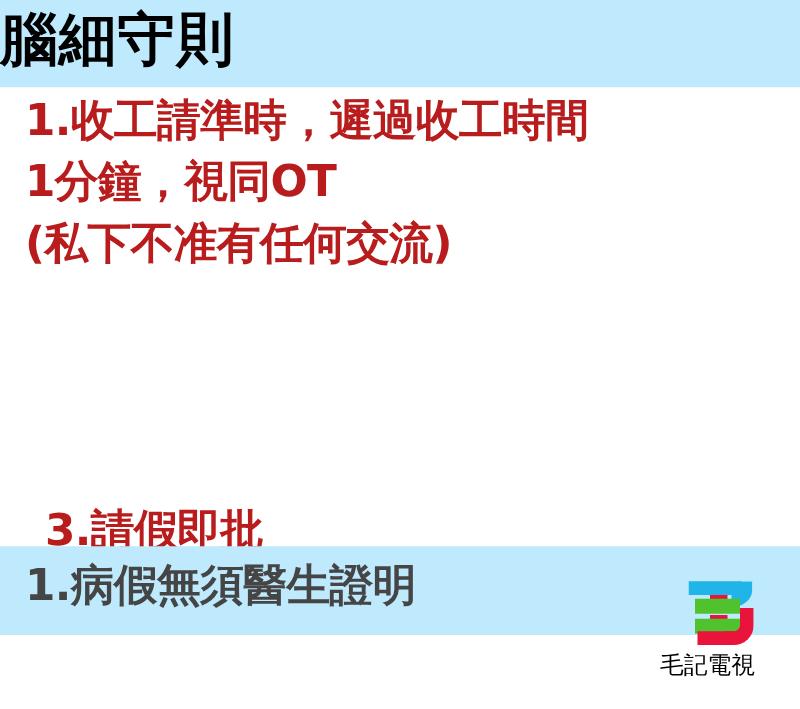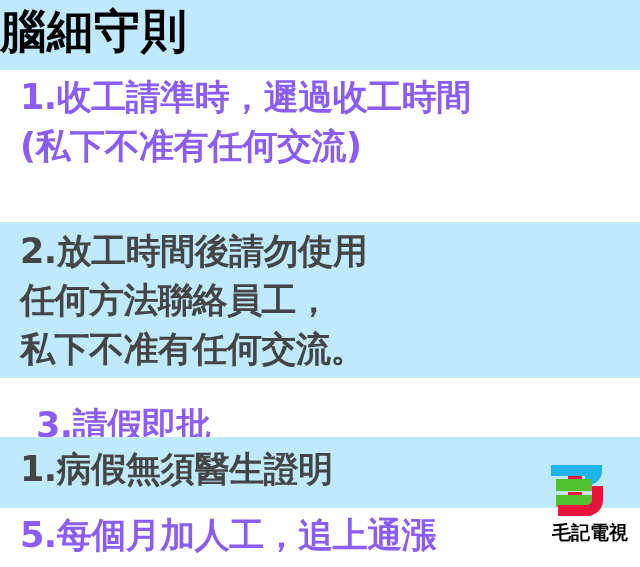--- a/index.html
+++ b/index.html
@@ -59,21 +59,21 @@
     padding-left: 20px;
     padding-right: 8px;
   }
   .rule-line {
     font-weight: bold;
     font-size: 35px;
     line-height: 49px;
     white-space: nowrap;
     letter-spacing: -0.5px;
   }
-  .navy  .rule-line { color: #8b5cf6; }
+  .navy  .rule-line { color: #b91c1c; }
   .gray  .rule-line { color: #454545; }
 
   #rule-1 { top: 70px;  height: 152px; }
   #rule-2 { top: 222px; height: 156px; }
   #rule-3 { top: 398px; height: 73px; margin-left: 16px;  }
   #rule-4 { top: 437px; height: 71px;  }
   #rule-5 { top: 508px; height: 59px;  }
 
   #rule-1 .rule-line:nth-child(1) { padding-top: 3px; }
   #rule-2 .rule-line:nth-child(1) { padding-top: 5px; }
@@ -90,23 +90,23 @@
     height: 96px;
   }
   #logo-mark {
     position: relative;
     width: 62px;
     height: 56px;
     margin: 0 auto;
   }
   #logo-caption {
     margin-top: 3px;
-    text-align: right;
+    text-align: left;
     color: #000000;
-    font-weight: bold;
+    font-weight: normal;
     font-size: 19px;
     line-height: 22px;
     white-space: nowrap;
     letter-spacing: 0px;
   }
 
   
   .lm { position: absolute; }
   #lm-cyan-bar {
     left: 4px; top: 3px;
@@ -159,40 +159,33 @@
 <body>
 
 <div id="poster">
 
   <div class="band band-blue" id="title-band">
     <div class="poster-title">腦細守則</div>
   </div>
 
   <div class="band band-white rule navy" id="rule-1">
     <div class="rule-line">1.收工請準時，遲過收工時間</div>
+    <div class="rule-line">1分鐘，視同OT</div>
     <div class="rule-line">(私下不准有任何交流)</div>
   </div>
 
-  <div class="band band-blue rule gray" id="rule-2">
-    <div class="rule-line">2.放工時間後請勿使用</div>
-    <div class="rule-line">任何方法聯絡員工，</div>
-    <div class="rule-line">私下不准有任何交流。</div>
-  </div>
 
   <div class="band band-white rule navy" id="rule-3">
     <div class="rule-line">3.請假即批</div>
   </div>
 
   <div class="band band-blue rule gray" id="rule-4">
     <div class="rule-line">1.病假無須醫生證明</div>
   </div>
 
-  <div class="band band-white rule navy" id="rule-5">
-    <div class="rule-line">5.每個月加人工，追上通漲</div>
-  </div>
 
   <div id="logo">
     <div id="logo-mark">
       <div class="lm" id="lm-cyan-bar"></div>
       <div class="lm" id="lm-cyan-hook"></div>
       <div class="lm" id="lm-red-dash-1"></div>
       <div class="lm" id="lm-green-1"></div>
       <div class="lm" id="lm-red-dash-2"></div>
       <div class="lm" id="lm-green-2"></div>
       <div class="lm" id="lm-red-hook"></div>

